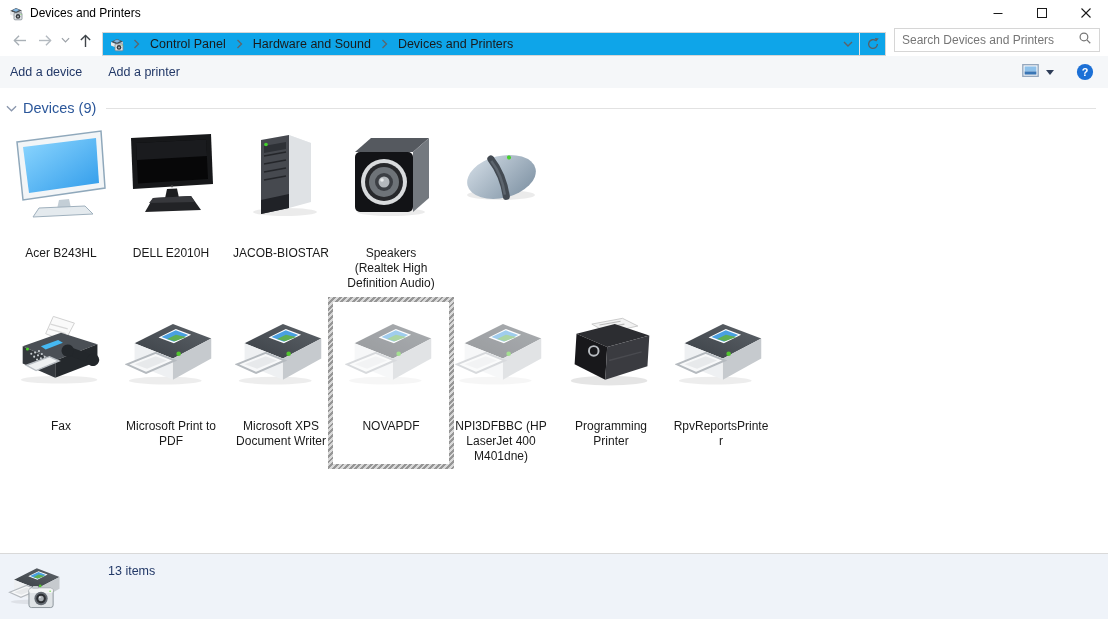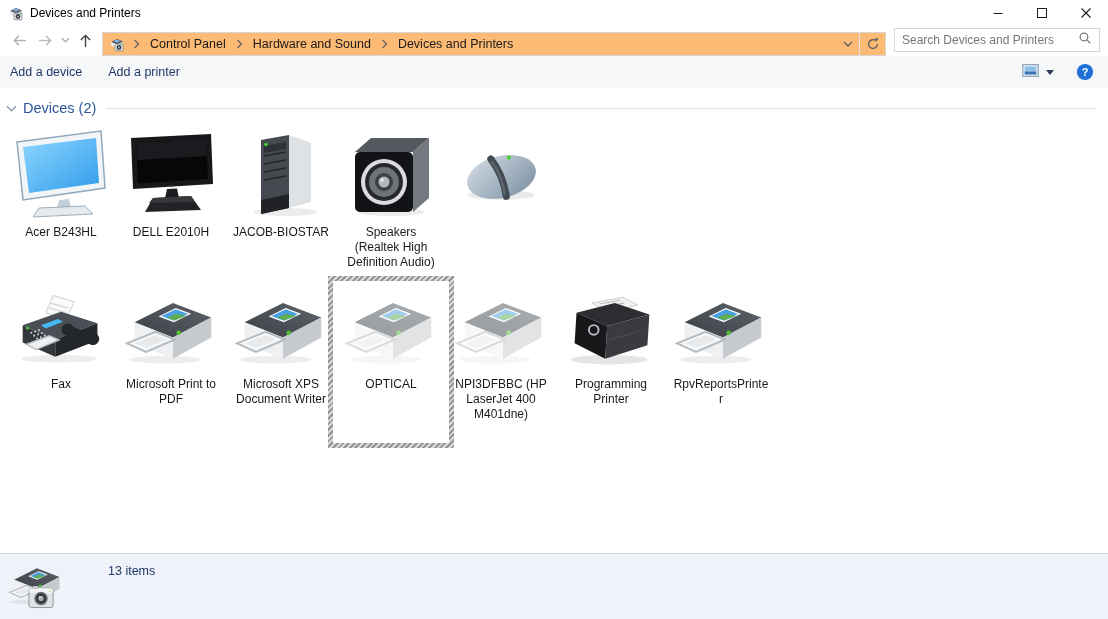--- a/index.html
+++ b/index.html
@@ -19,21 +19,21 @@
   .title-text{font-size:12px; color:#000;}
   .win-controls{margin-left:auto; display:flex; height:100%;}
   .win-btn{width:44px; height:100%; display:flex; align-items:center; justify-content:center; color:#1a1a1a;}
   .win-btn svg{width:10px; height:10px;}
 
   
   .navbar{height:30px; display:flex; align-items:center; padding:0 8px 2px 6px; background:#fff; flex:0 0 auto;}
   .nav-btn{display:flex; align-items:center; justify-content:center; height:26px;}
   .nav-back,.nav-forward,.nav-up{width:26px;}
   .nav-chevron{width:14px;}
-  .addressbar{flex:1; height:24px; border:1px solid var(--border-grey); display:flex; align-items:center; margin:8px 0 0 4px; background:#fdba74;}
+  .addressbar{flex:1; height:24px; border:1px solid var(--border-grey); display:flex; align-items:center; margin:8px 0 0 4px; background:#0ea5e9;}
   .addr-icon{width:16px; height:16px; margin:0 4px 0 6px; flex:0 0 auto;}
   .crumbs{display:flex; align-items:center; flex:1; overflow:hidden; white-space:nowrap;}
   .crumb{font-size:12.5px; color:#1a1a1a; padding:3px 6px;}
   .crumb-sep{display:flex; align-items:center; padding:0 4px;}
   .addr-dropdown{width:22px; height:100%; display:flex; align-items:center; justify-content:center;}
   .addr-refresh{width:26px; height:100%; border-left:1px solid #e4e4e4; display:flex; align-items:center; justify-content:center;}
   .searchbox{width:206px; height:24px; border:1px solid var(--border-grey); margin-left:8px; display:flex; align-items:center; padding:0 7px; background:#fff;}
   .searchbox input{flex:1; border:none; outline:none; font-size:12px; font-family:inherit; color:#333; background:transparent; min-width:0;}
   .searchbox input::placeholder{color:#767676;}
   .search-glyph{flex:0 0 auto; margin-left:4px;}
@@ -46,21 +46,21 @@
   .view-btn .caret{margin-left:7px; display:flex;}
   .help-btn{display:flex; align-items:center;}
 
   
   .main{flex:1; background:#fff; padding:8px 8px 0 4px; overflow:hidden;}
   .group-header{display:flex; align-items:center; margin:2px 0 4px 2px; height:20px;}
   .group-header .chev{display:flex; margin-right:6px;}
   .group-title{font-size:14.5px; color:var(--header-text); white-space:nowrap;}
   .rule{flex:1; height:1px; background:var(--rule-grey); margin-left:10px; margin-right:4px;}
   .tiles{display:flex; flex-wrap:wrap; align-items:flex-start; margin-left:2px;}
-  .tile{width:110px; display:flex; flex-direction:column; align-items:center; position:relative; padding-top:2px;}
+  .tile{width:110px; display:flex; flex-direction:column; align-items:center; position:relative; padding-top:2px;gap:21px;}
   .tile-icon{width:104px; height:96px; display:flex; align-items:center; justify-content:center;}
   .tile-icon svg{width:96px; height:92px;}
   .section-printers .tile-icon{height:88px;}
   .section-printers .tile-icon svg{width:92px; height:78px;}
   .tile-icon.faded{opacity:.52;}
   .tile-label{font-size:12px; color:var(--label-text); text-align:center; line-height:1.25;
     max-width:98px; margin-top:5px; word-wrap:break-word; overflow-wrap:break-word;}
   .section-printers{margin-top:12px;}
   .tile.selected::before{content:""; position:absolute; left:-8px; right:-8px; top:-6px; height:162px;
     border:5px solid #b5b5b5; pointer-events:none;
@@ -214,21 +214,21 @@
   </div>
 
   <div class="main">
       <section class="group section-devices">
     <div class="group-header">
       <span class="chev">
         <svg viewBox="0 0 12 7" width="11" height="7">
               <polyline points="1,1 6,6 11,1" fill="none" stroke="#8a97ad" stroke-width="1.4"></polyline>
             </svg>
       </span>
-      <span class="group-title">Devices (2)</span>
+      <span class="group-title">Devices (9)</span>
       <span class="rule"></span>
     </div>
     <div class="tiles">
           <div class="tile">
     <div class="tile-icon">
               <svg viewBox="0 0 96 92">
                 <defs>
                   <linearGradient id="g_mb" x1="0" y1="0" x2="1" y2="1">
                     <stop offset="0" stop-color="#8ed7ff"></stop>
                     <stop offset="1" stop-color="#2f9bea"></stop>
@@ -408,21 +408,21 @@
                 <polygon points="35,28 53,19 69,25 51,34" fill="#fff"></polygon>
                 <polygon points="38,27.5 53,20.5 66,25.5 51,32.5" fill="#4aa0e0"></polygon>
                 <polygon points="44,29.5 53,25 64,27.5 52,31.8" fill="#5fae52"></polygon>
                 <polygon points="10,34 50,50 50,72 10,56" fill="#eef0f2"></polygon>
                 <polygon points="50,50 90,29 90,50 50,72" fill="#c6cace"></polygon>
                 <circle cx="56" cy="45" r="2.4" fill="#52c42e"></circle>
                 <polygon points="2,56 32,44 52,52 22,65" fill="#f7f8f9" stroke="#b5babf" stroke-width="2"></polygon>
                 <polygon points="10,56 32,47.5 44,52 23,60.5" fill="#e7e9eb"></polygon>
               </svg>
             </div>
-    <div class="tile-label">OPTICAL</div>
+    <div class="tile-label">NOVAPDF</div>
   </div>
           <div class="tile">
     <div class="tile-icon faded">
               <svg viewBox="0 0 96 80">
                 <defs>
                   <linearGradient id="g_lid" x1="0" y1="1" x2="1" y2="0">
                     <stop offset="0" stop-color="#3c4147"></stop>
                     <stop offset="1" stop-color="#5c6268"></stop>
                   </linearGradient>
                 </defs>

